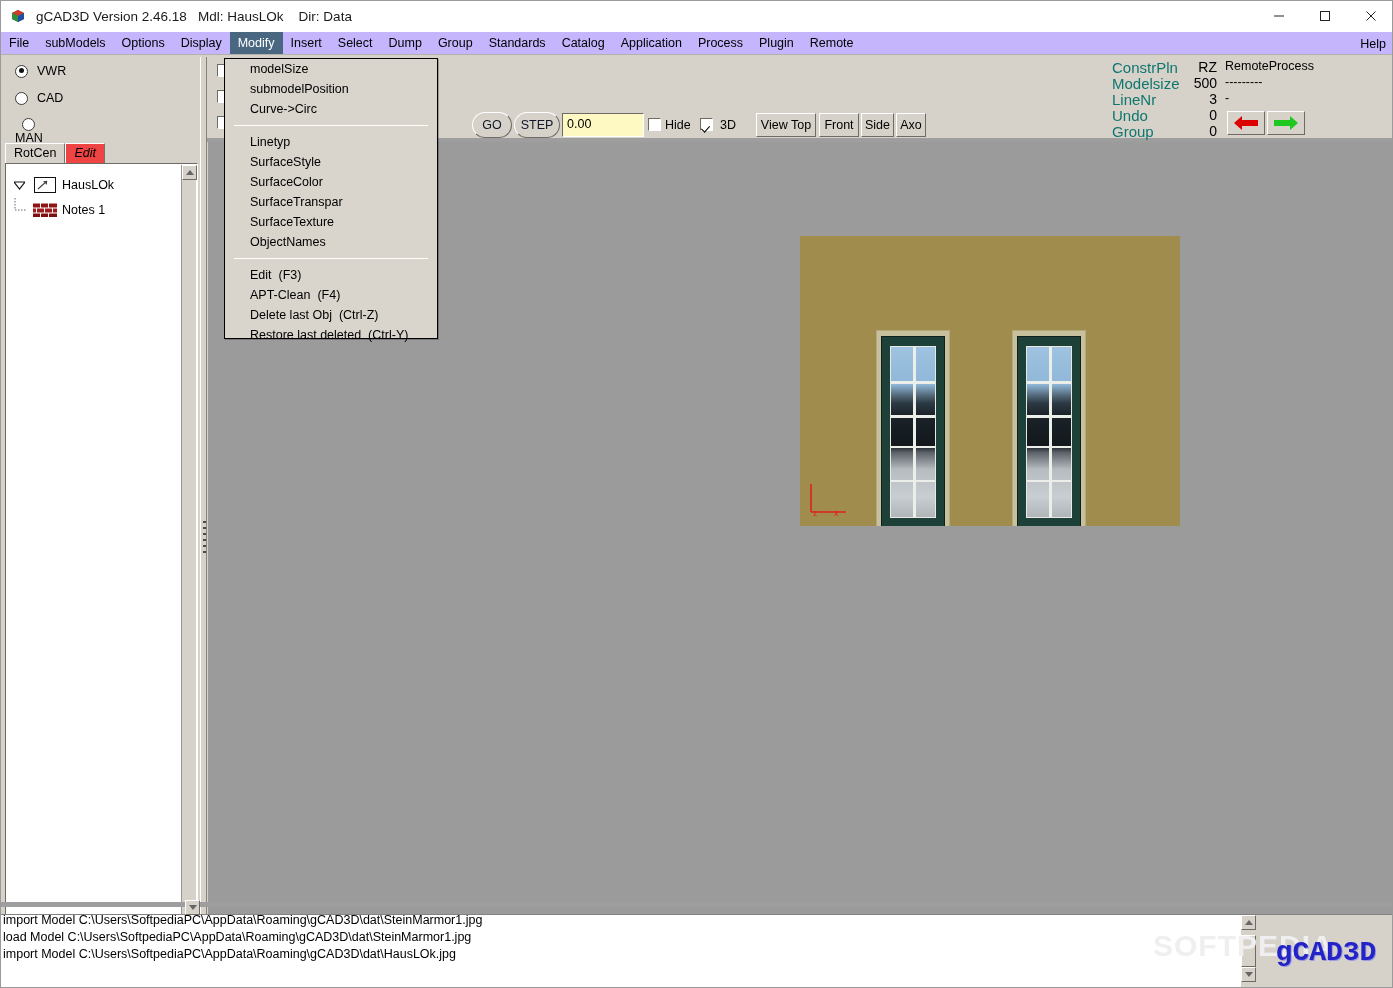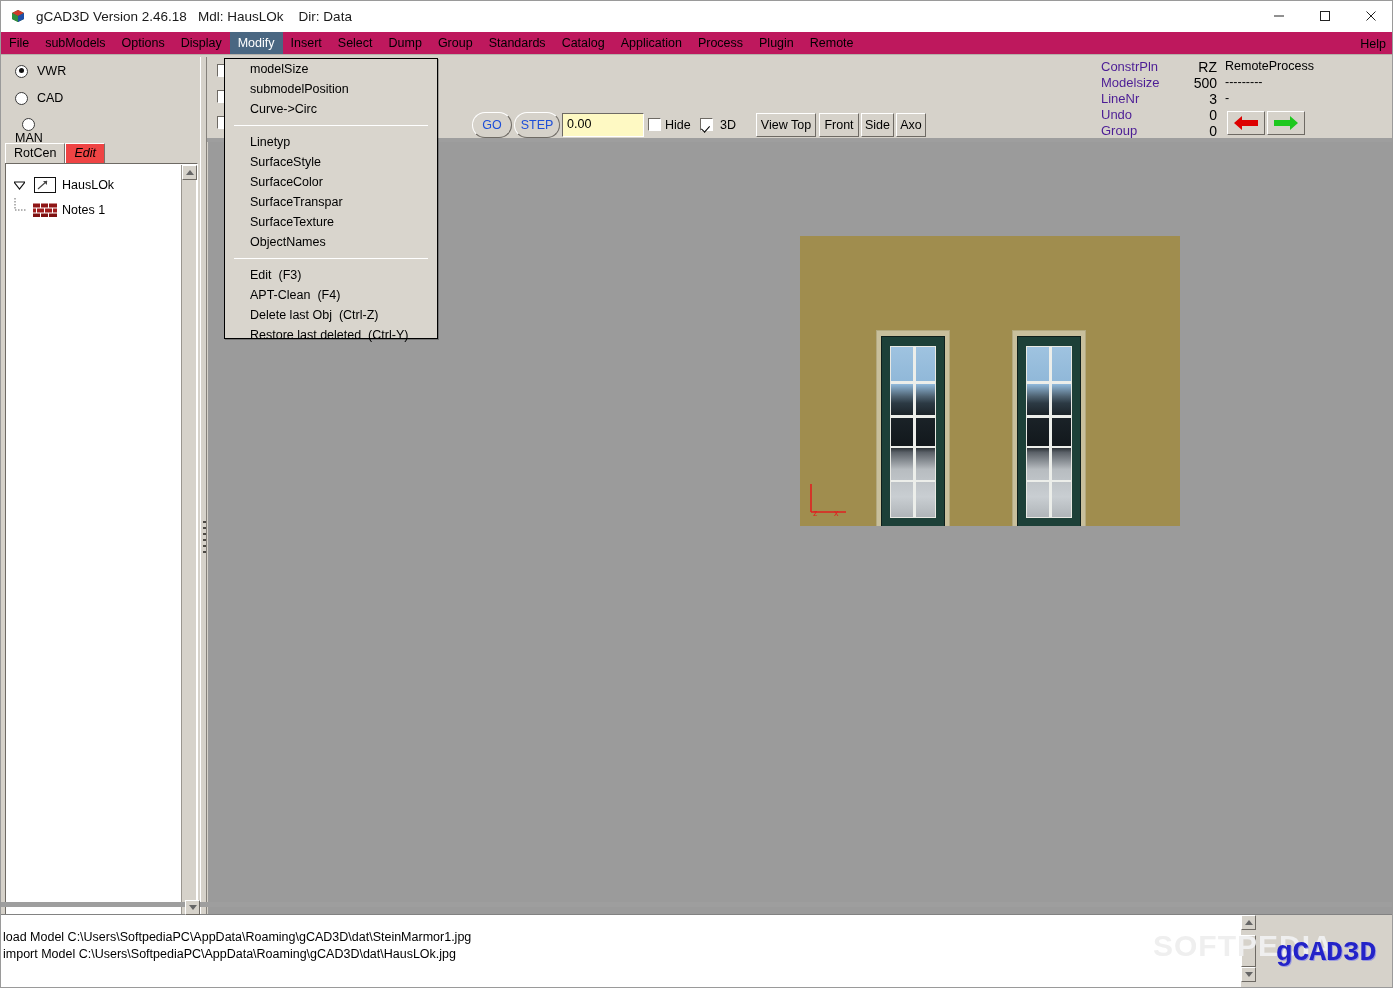--- a/index.html
+++ b/index.html
@@ -33,21 +33,21 @@
   }
   .wbtn {
     width: 46px; height: 30px; display: flex; align-items: center;
     justify-content: center; color: #222; font-size: 13px;
   }
   #wbtns { position: absolute; right: 0; top: 0; display: flex; }
 
   
   #menubar {
     position: absolute; left: 0; top: 31px; width: 1393px; height: 23px;
-    background: #be185d;
+    background: #c4b5fd;
     display: flex; align-items: stretch;
     border-bottom: 1px solid #b5b1aa;
   }
   .menu-item {
     padding: 0 8px; display: flex; align-items: center;
     font-size: 12.5px; color: #000; white-space: nowrap;
   }
   .menu-item.active { background: #4a6782; color: #ffffff; }
   #menu-help { position: absolute; right: 8px; top: 0; height: 23px;
     display: flex; align-items: center; font-size: 12.5px; }
@@ -66,21 +66,21 @@
   .btn3d {
     background: #d6d2ca;
     border-top: 1px solid #ffffff;
     border-left: 1px solid #ffffff;
     border-right: 1px solid #6e6a64;
     border-bottom: 1px solid #6e6a64;
     display: flex; align-items: center; justify-content: center;
     font-size: 12.5px; color: #000; position: absolute;
     white-space: nowrap;
   }
-  .btn3d.disabled { color: #1d4ed8; border-radius: 13px; }
+  .btn3d.disabled { color: #0f172a; border-radius: 13px; }
   .sunk {
     background: #fef9c3;
     border-top: 1px solid #6e6a64;
     border-left: 1px solid #6e6a64;
     border-right: 1px solid #ffffff;
     border-bottom: 1px solid #ffffff;
     position: absolute;
   }
   .cbx {
     position: absolute; width: 13px; height: 13px;
@@ -213,21 +213,21 @@
   }
   .pop-item {
     height: 20px; display: flex; align-items: center;
     padding-left: 25px; font-size: 12.5px; color: #000; white-space: pre;
   }
   .pop-sep { height: 1px; background: #a7a29a; margin: 6px 9px 6px 9px;
     border-bottom: 1px solid #ffffff; }
 
   
   #statuspanel { position: absolute; left: 1096px; top: 58px; width: 297px; height: 80px; }
-  .st-label { position: absolute; left: 4px; font-size: 13px; color: #4c1d95; }
+  .st-label { position: absolute; left: 15px; font-size: 15px; color: #0f766e; }
   .st-val { position: absolute; left: 80px; width: 40px; text-align: right; font-size: 14px; color: #000; }
   .st-rp { position: absolute; left: 128px; font-size: 12.5px; color: #000; white-space: pre; }
   .navbtn {
     position: absolute; top: 52px; width: 38px; height: 24px;
     background: #d6d2ca;
     border-top: 1px solid #ffffff; border-left: 1px solid #ffffff;
     border-right: 1px solid #6e6a64; border-bottom: 1px solid #6e6a64;
     display: flex; align-items: center; justify-content: center;
   }
 
@@ -534,20 +534,21 @@
     <div class="pop-sep"></div>
     <div class="pop-item">Edit  (F3)</div>
     <div class="pop-item">APT-Clean  (F4)</div>
     <div class="pop-item">Delete last Obj  (Ctrl-Z)</div>
     <div class="pop-item">Restore last deleted  (Ctrl-Y)</div>
   </div>
 
   <div id="hsplit"></div>
 
   <div id="logarea">
+    <div class="logline" style="top:-2px;">import Model C:\Users\SoftpediaPC\AppData\Roaming\gCAD3D\dat\SteinMarmor1.jpg</div>
     <div class="logline" style="top:15px;">load Model C:\Users\SoftpediaPC\AppData\Roaming\gCAD3D\dat\SteinMarmor1.jpg</div>
     <div class="logline" style="top:32px;">import Model C:\Users\SoftpediaPC\AppData\Roaming\gCAD3D\dat\HausLOk.jpg</div>
 
     <div id="log-sb">
       <div class="sb-arrow" style="top:0;">
           <span class="tri up"></span>
         </div>
       <div style="position:absolute; left:0; top:20px; width:15px; height:32px; background:#d6d2ca;
                   border-top:1px solid #ffffff; border-left:1px solid #ffffff;
                   border-right:1px solid #6e6a64; border-bottom:1px solid #6e6a64;"></div>

